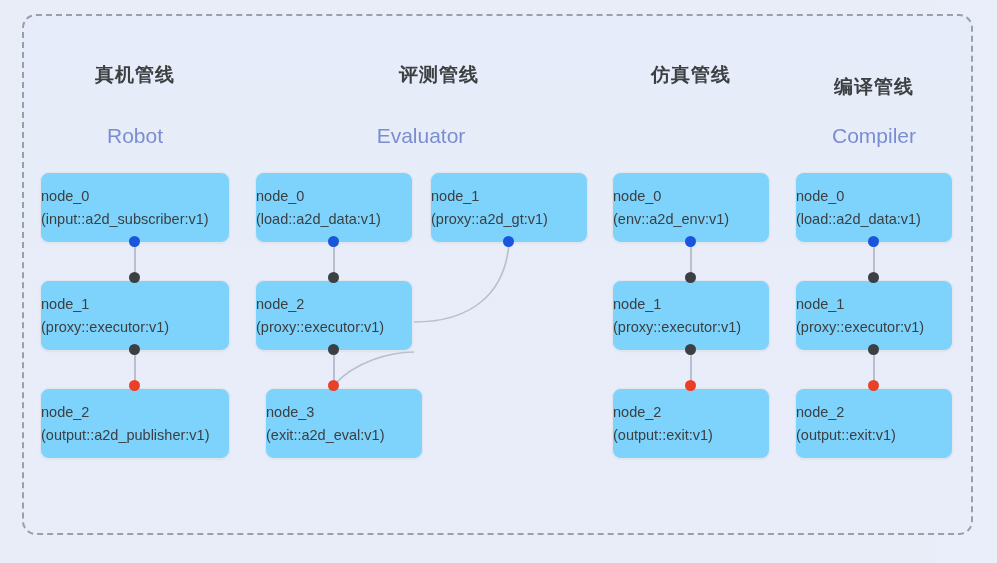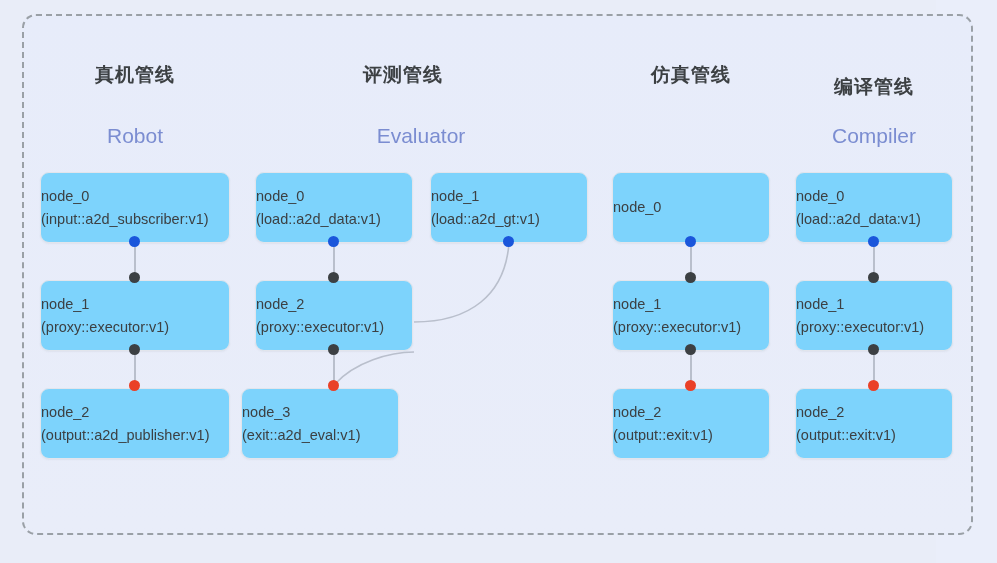--- a/index.html
+++ b/index.html
@@ -123,54 +123,55 @@
   </div>
   <div class="vline" style="left:134px; top:350px; height:36px;"></div>
   <div class="dot dot-black" style="left:129px; top:344px;"></div>
   <div class="dot dot-red" style="left:129px; top:380px;"></div>
 
   <div class="node-box" style="left:40px; top:388px; width:190px; height:71px;">
     <span class="node-name">node_2</span>
     <span class="node-type">(output::a2d_publisher:v1)</span>
   </div>
 
-  <div class="col-title-cn" style="left:308px; top:62px; width:190px;">评测管线</div>
+  <div class="col-title-cn" style="left:344px; top:62px; width:190px;">评测管线</div>
   <div class="col-title-en" style="left:326px; top:124px; width:190px;">Evaluator</div>
 
   <div class="node-box" style="left:255px; top:172px; width:158px; height:71px;">
     <span class="node-name">node_0</span>
     <span class="node-type">(load::a2d_data:v1)</span>
   </div>
   <div class="vline" style="left:333px; top:242px; height:36px;"></div>
   <div class="dot dot-blue" style="left:328px; top:236px;"></div>
   <div class="dot dot-black" style="left:328px; top:272px;"></div>
 
   <div class="node-box" style="left:430px; top:172px; width:158px; height:71px;">
     <span class="node-name">node_1</span>
-    <span class="node-type">(load::a2d_gt:v1)</span>
+    <span class="node-type">(proxy::a2d_gt:v1)</span>
   </div>
   <div class="dot dot-blue" style="left:503px; top:236px;"></div>
 
   <div class="node-box" style="left:255px; top:280px; width:158px; height:71px;">
     <span class="node-name">node_2</span>
     <span class="node-type">(proxy::executor:v1)</span>
   </div>
   <div class="vline" style="left:333px; top:350px; height:36px;"></div>
   <div class="dot dot-black" style="left:328px; top:344px;"></div>
   <div class="dot dot-red" style="left:328px; top:380px;"></div>
 
-  <div class="node-box" style="left:241px; top:388px; width:158px; height:71px;">
+  <div class="node-box" style="left:265px; top:388px; width:158px; height:71px;">
     <span class="node-name">node_3</span>
     <span class="node-type">(exit::a2d_eval:v1)</span>
   </div>
 
   <div class="col-title-cn" style="left:596px; top:62px; width:190px;">仿真管线</div>
 
   <div class="node-box" style="left:612px; top:172px; width:158px; height:71px;">
     <span class="node-name">node_0</span>
+    <span class="node-type">(env::a2d_env:v1)</span>
   </div>
   <div class="vline" style="left:690px; top:242px; height:36px;"></div>
   <div class="dot dot-blue" style="left:685px; top:236px;"></div>
   <div class="dot dot-black" style="left:685px; top:272px;"></div>
 
   <div class="node-box" style="left:612px; top:280px; width:158px; height:71px;">
     <span class="node-name">node_1</span>
     <span class="node-type">(proxy::executor:v1)</span>
   </div>
   <div class="vline" style="left:690px; top:350px; height:36px;"></div>

